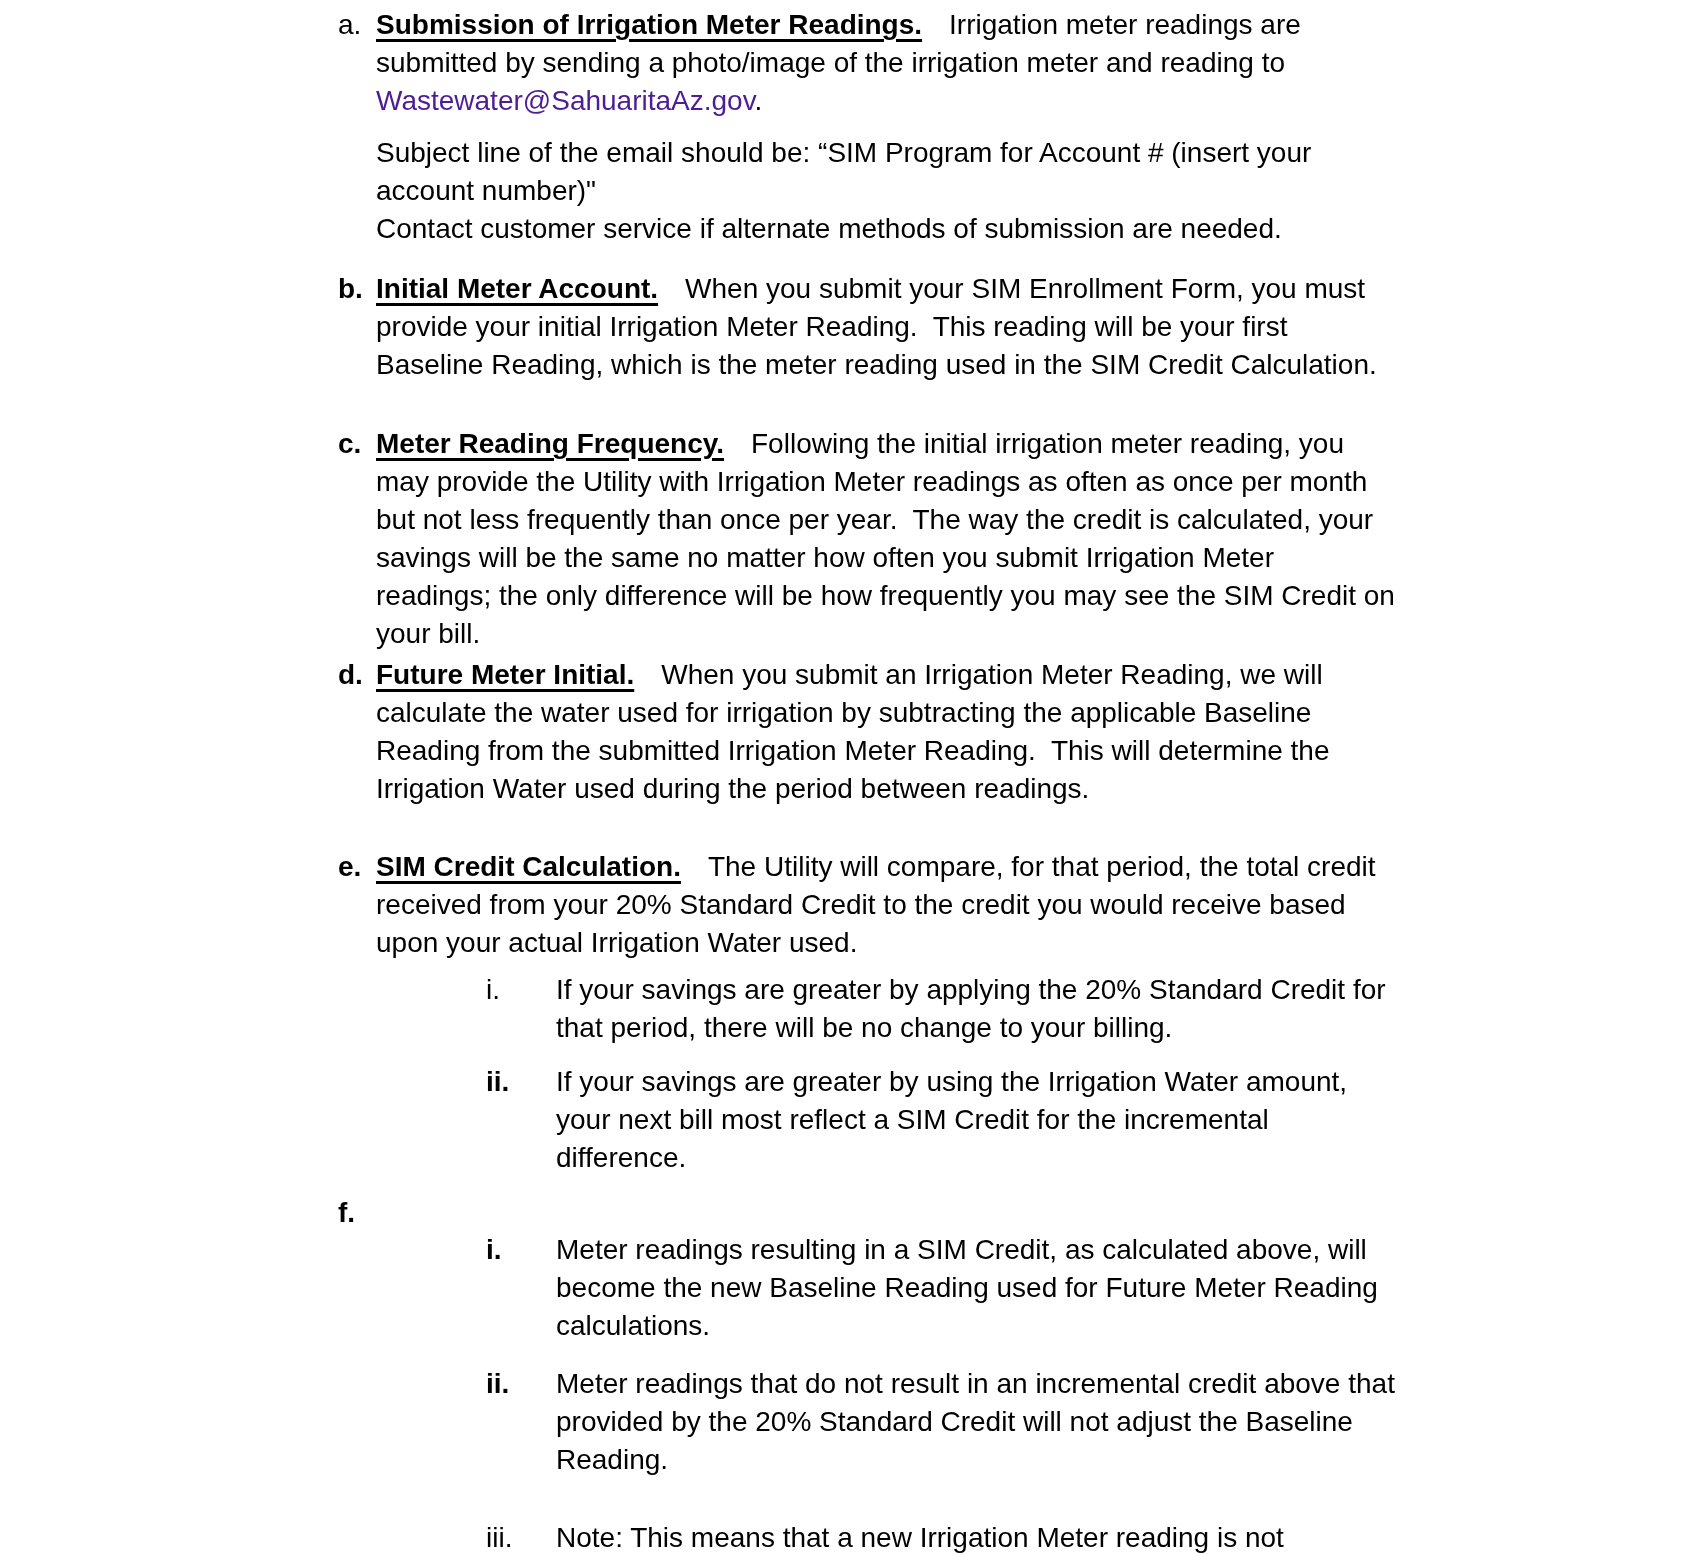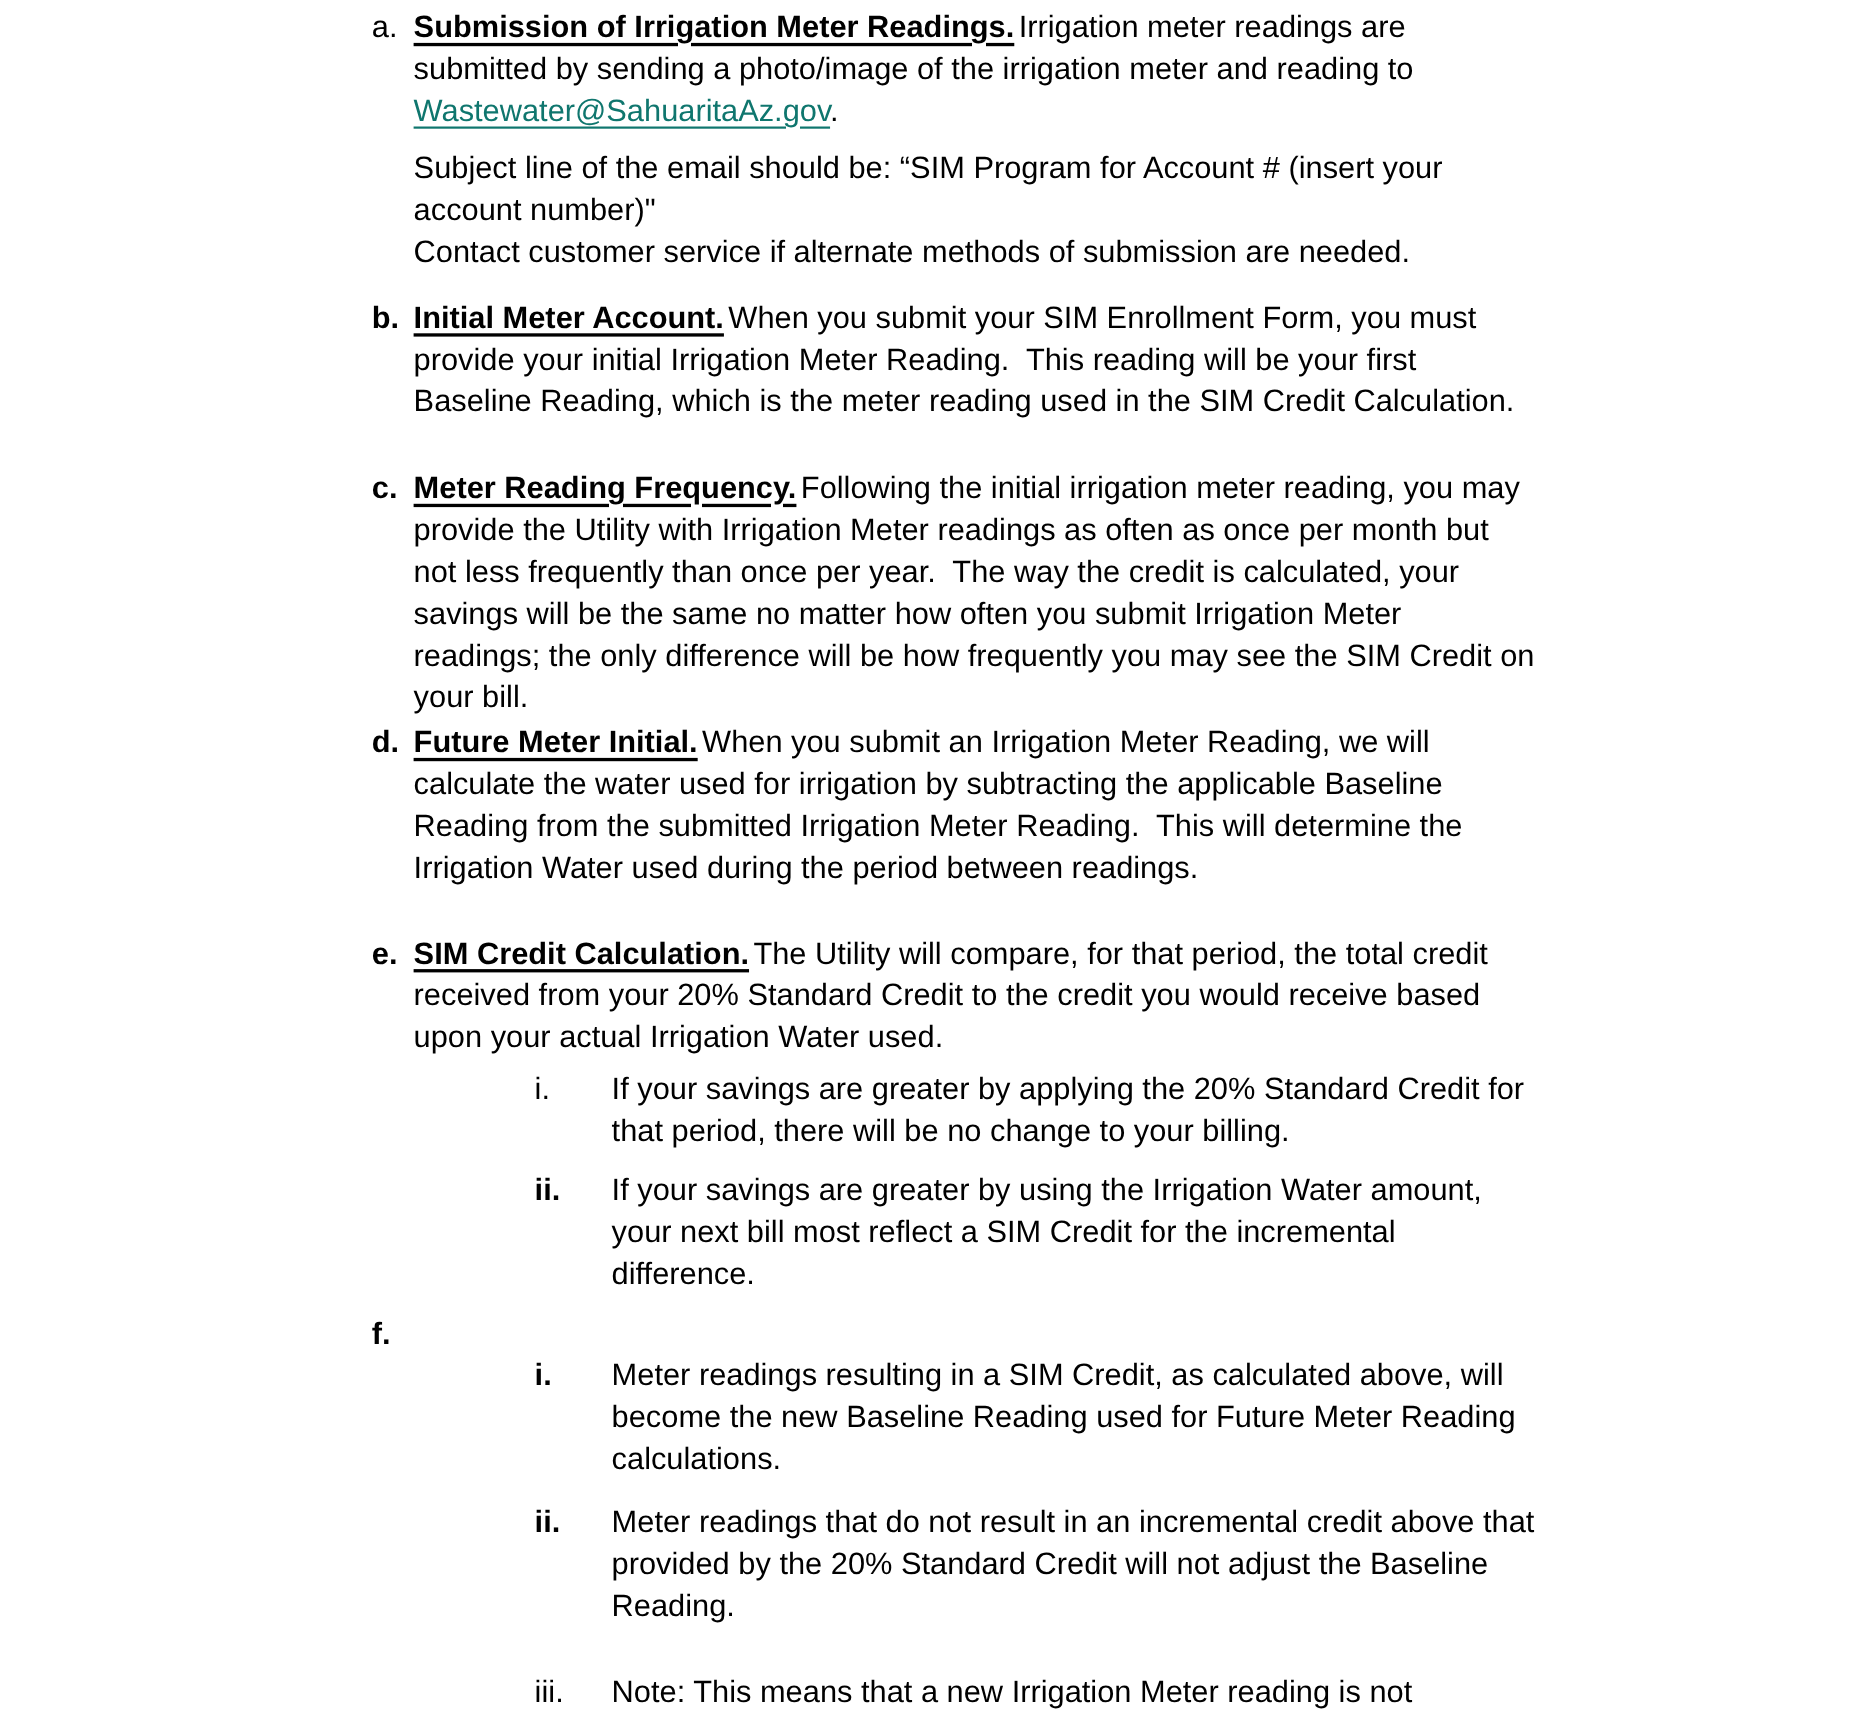--- a/index.html
+++ b/index.html
@@ -34,27 +34,26 @@
   }
   .para {
     margin: 0;
     white-space: pre-wrap;
   }
   .heading {
     font-weight: bold;
     text-decoration: underline;
     text-decoration-thickness: 3px;
     text-underline-offset: 5px;
-    margin-right: 4px;
+    margin-right: 27px;
   }
   .heading.no-gap { margin-right: 0; }
   .bold { font-weight: bold; }
   .link {
-    color: #0f766e;
-    text-decoration: underline;
+    color: #4c1d95;
     text-decoration-thickness: 2px;
     text-underline-offset: 5px;
     cursor: pointer;
   }
   .sub {
     display: flex;
     align-items: flex-start;
     margin-left: 110px;
   }
   .sub > .marker2 {

